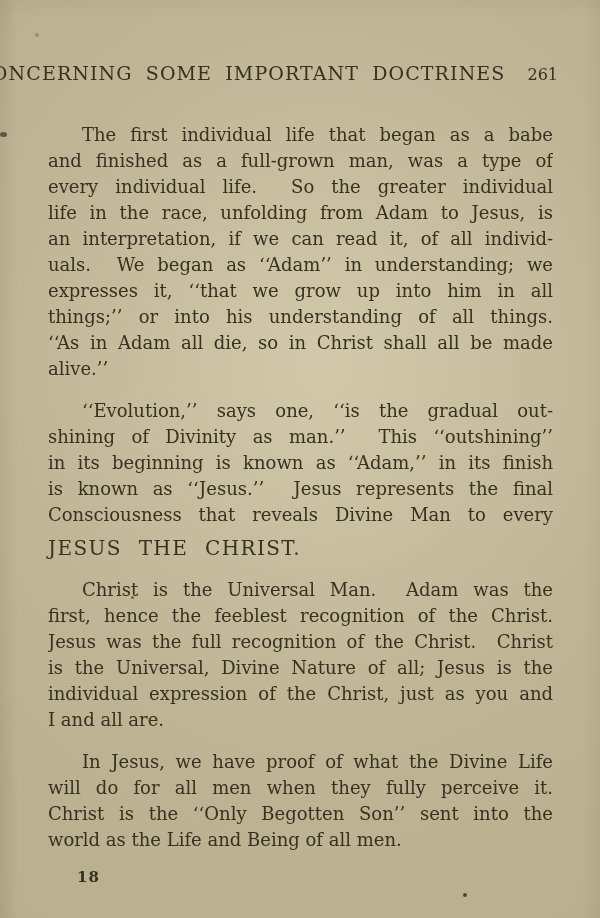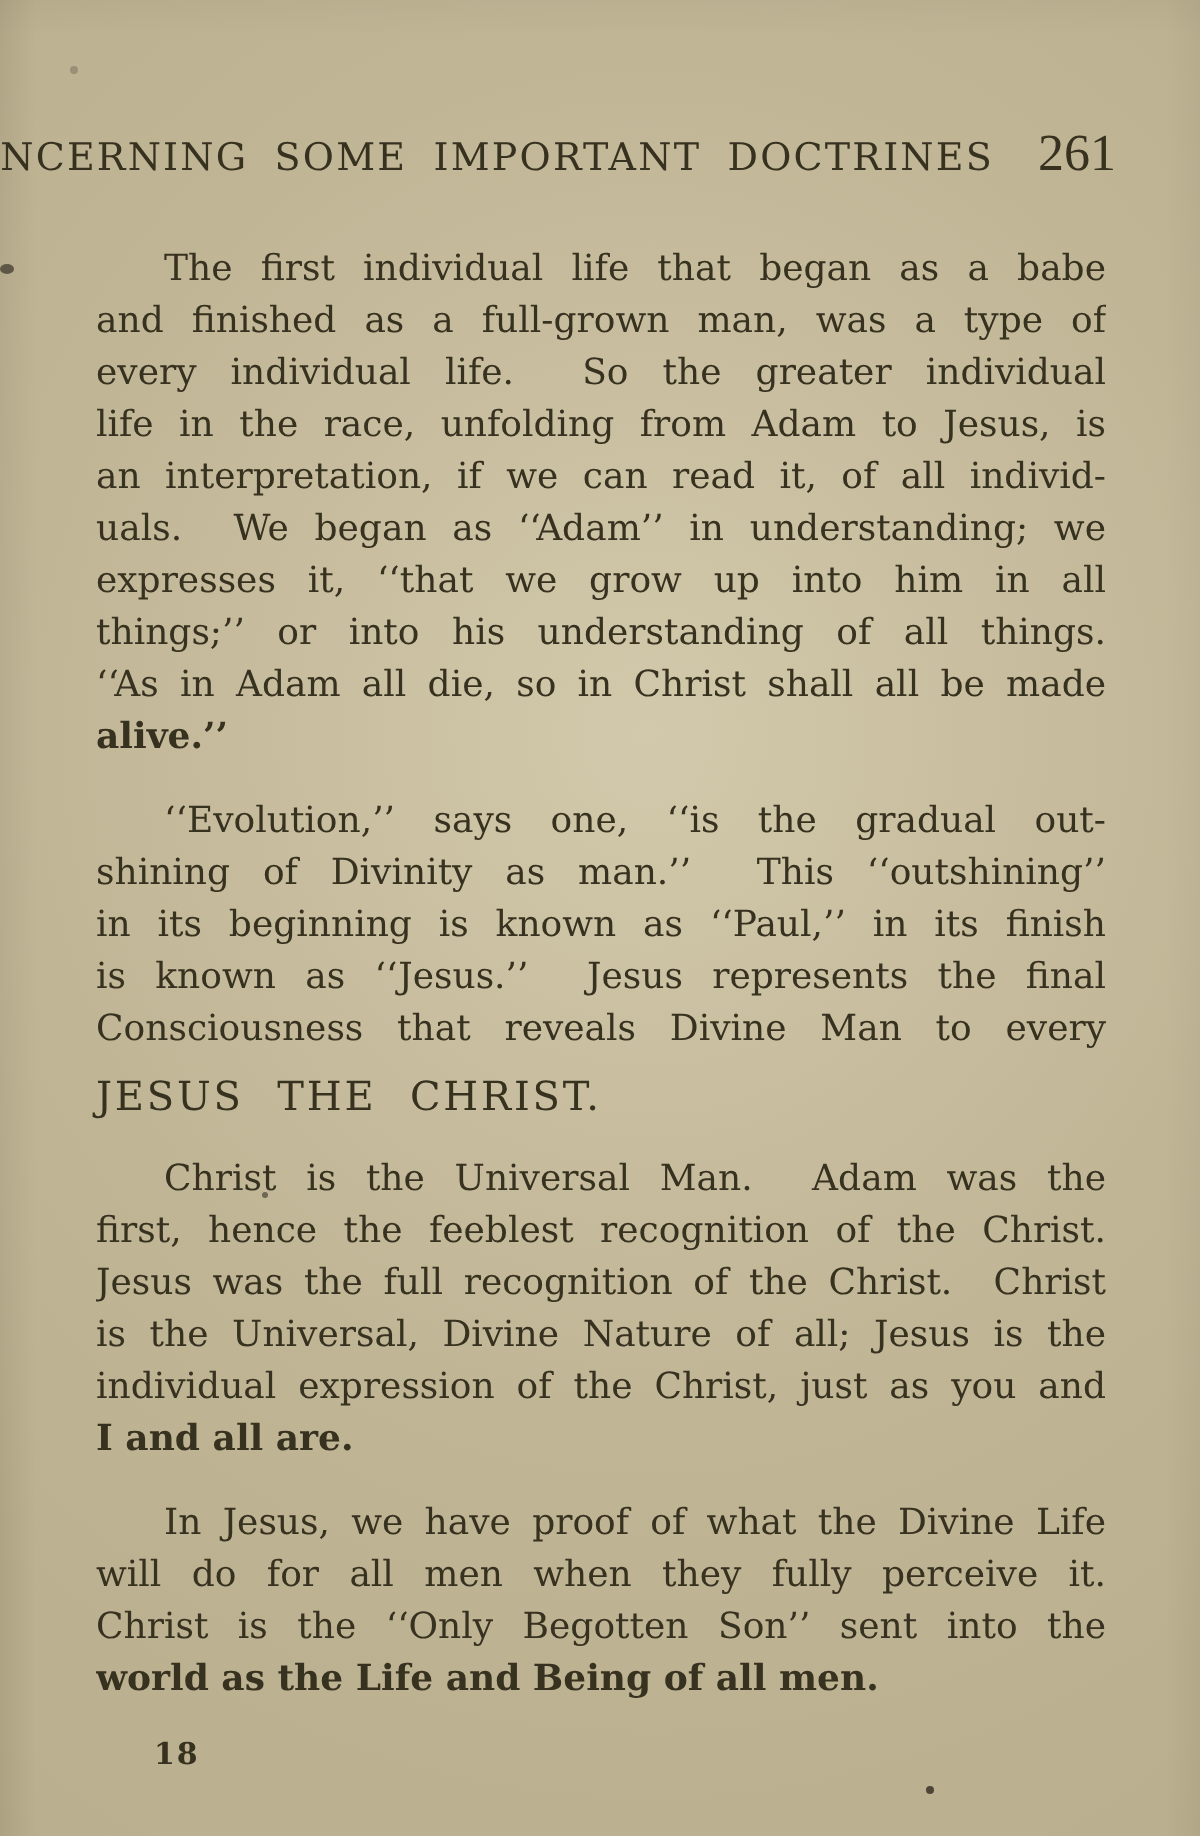--- a/index.html
+++ b/index.html
@@ -28,40 +28,39 @@
     align-items: baseline;
     gap: 22px;
   }
   .running-title {
     font-size: 19px;
     letter-spacing: 1.1px;
     word-spacing: 6px;
     white-space: nowrap;
   }
   .page-number {
-    font-size: 26px;
-    font-family: Liberation Serif, serif;
+    font-size: 16px;
   }
   .text-block {
     position: absolute;
     left: 48px;
     top: 106px;
     width: 505px;
     font-size: 18px;
     line-height: 26px;
   }
   .paragraph { margin: 16px 0 5px 0; }
   .line {
     text-align: justify;
     text-align-last: justify;
     height: 26px;
     overflow: hidden;
   }
   .line.first { text-indent: 34px; }
-  .line.last  { text-align: center; text-align-last: left; font-weight: bold; }
+  .line.last  { text-align: center; text-align-last: left; }
   .section-heading {
     text-align: left;
     font-size: 20px;
     letter-spacing: 1.4px;
     word-spacing: 9px;
     margin: 7px 0 9px 0;
     white-space: nowrap;
   }
   .footer-signature {
     position: absolute;
@@ -95,21 +94,21 @@
         <div class="line">an interpretation, if we can read it, of all individ-</div>
         <div class="line">uals.&nbsp; We began as ‘‘Adam’’ in understanding; we</div>
         <div class="line">expresses it, ‘‘that we grow up into him in all</div>
         <div class="line">things;’’ or into his understanding of all things.</div>
         <div class="line">‘‘As in Adam all die, so in Christ shall all be made</div>
         <div class="line last">alive.’’</div>
       </div>
       <div class="paragraph">
         <div class="line first">‘‘Evolution,’’ says one, ‘‘is the gradual out-</div>
         <div class="line">shining of Divinity as man.’’&nbsp; This ‘‘outshining’’</div>
-        <div class="line">in its beginning is known as ‘‘Paul,’’ in its finish</div>
+        <div class="line">in its beginning is known as ‘‘Adam,’’ in its finish</div>
         <div class="line">is known as ‘‘Jesus.’’&nbsp; Jesus represents the final</div>
         <div class="line">Consciousness that reveals Divine Man to every</div>
       </div>
       <div class="section-heading">JESUS THE CHRIST.</div>
       <div class="paragraph">
         <div class="line first">Christ is the Universal Man.&nbsp; Adam was the</div>
         <div class="line">first, hence the feeblest recognition of the Christ.</div>
         <div class="line">Jesus was the full recognition of the Christ.&nbsp; Christ</div>
         <div class="line">is the Universal, Divine Nature of all; Jesus is the</div>
         <div class="line">individual expression of the Christ, just as you and</div>

